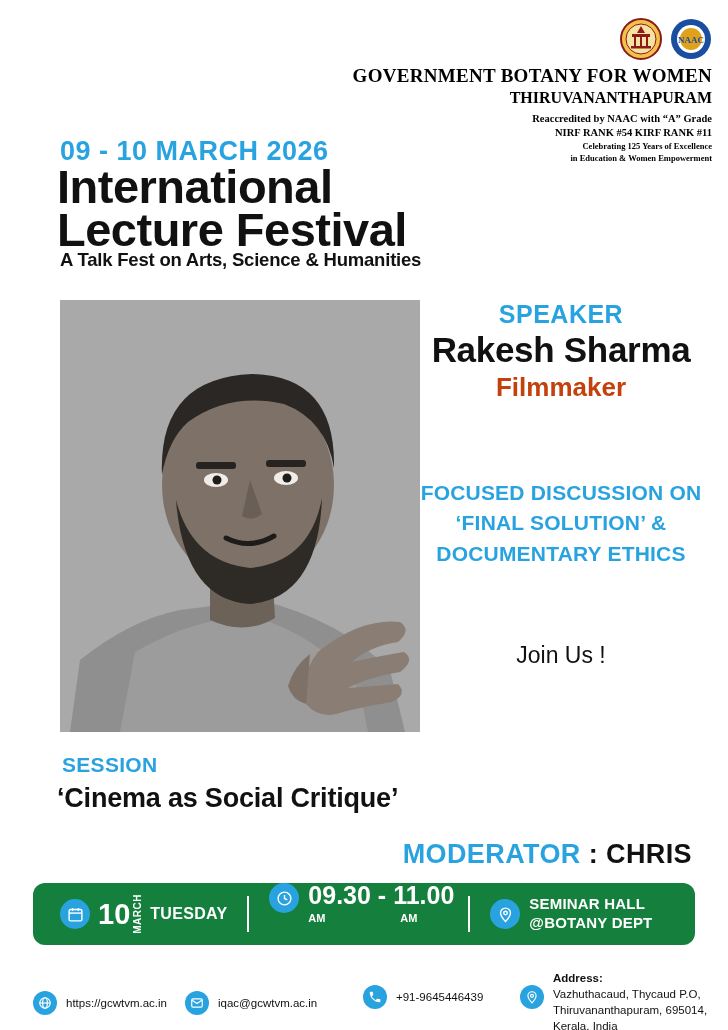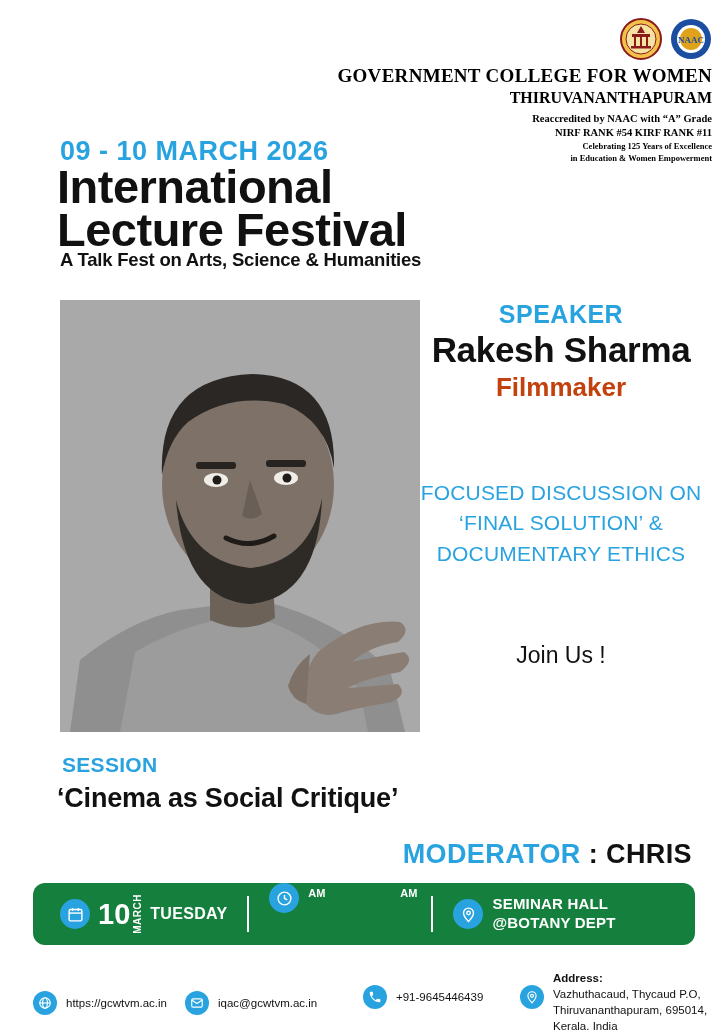--- a/index.html
+++ b/index.html
@@ -171,21 +171,21 @@
     color: #c2410c;
   }
 
   .focus {
     position: absolute;
     right: 22px;
     top: 478px;
     width: 290px;
     text-align: center;
     font-size: 21px;
-    font-weight: normal;
+    font-weight: bold;
     color: #29a3e0;
     line-height: 1.45;
     letter-spacing: 0.2px;
   }
   .joinus {
     position: absolute;
     right: 27px;
     top: 642px;
     width: 280px;
     text-align: center;
@@ -367,21 +367,21 @@
       </span>
       <span class="logo">
         <svg width="42" height="42" viewBox="0 0 42 42">
           <circle cx="21" cy="21" r="20" fill="#1b4ea0"></circle>
           <circle cx="21" cy="21" r="14" fill="#ffffff"></circle>
           <circle cx="21" cy="21" r="11" fill="#e0a21b"></circle>
           <text x="21" y="25" font-size="9" font-family="Liberation Serif, serif" font-weight="bold" fill="#1b4ea0" text-anchor="middle">NAAC</text>
         </svg>
       </span>
     </div>
-    <div class="college-name">GOVERNMENT COLLEGE FOR WOMEN</div>
+    <div class="college-name">GOVERNMENT BOTANY FOR WOMEN</div>
     <div class="college-place">THIRUVANANTHAPURAM</div>
     <div class="accred">Reaccredited by NAAC with “A” Grade</div>
     <div class="ranks">NIRF RANK #54   KIRF RANK #11</div>
     <div class="celebrating">Celebrating 125 Years of Excellence</div>
     <div class="celebrating">in Education &amp; Women Empowerment</div>
   </div>
 
   <div class="dateline">09 - 10 MARCH 2026</div>
   <div class="title1">International</div>
   <div class="title2">Lecture Festival</div>
@@ -459,20 +459,21 @@
     <div class="ib-sep" style="margin-left:20px;"></div>
 
     <div class="ib-seg time-wrap" style="margin-left:8px;">
       <span class="ib-icon">
         <svg width="17" height="17" viewBox="0 0 24 24" fill="none" stroke="#ffffff" stroke-width="2">
           <circle cx="12" cy="12" r="9"></circle>
           <polyline points="12,7 12,12 16,14"></polyline>
         </svg>
       </span>
       <span class="time-col">
+        <span class="time-main">09.30 - 11.00</span>
         <span class="time-ampm-row">
           <span>AM</span>
           <span>AM</span>
         </span>
       </span>
     </div>
 
     <div class="ib-sep" style="margin-left:14px;"></div>
 
     <div class="ib-seg" style="margin-left:8px;">

